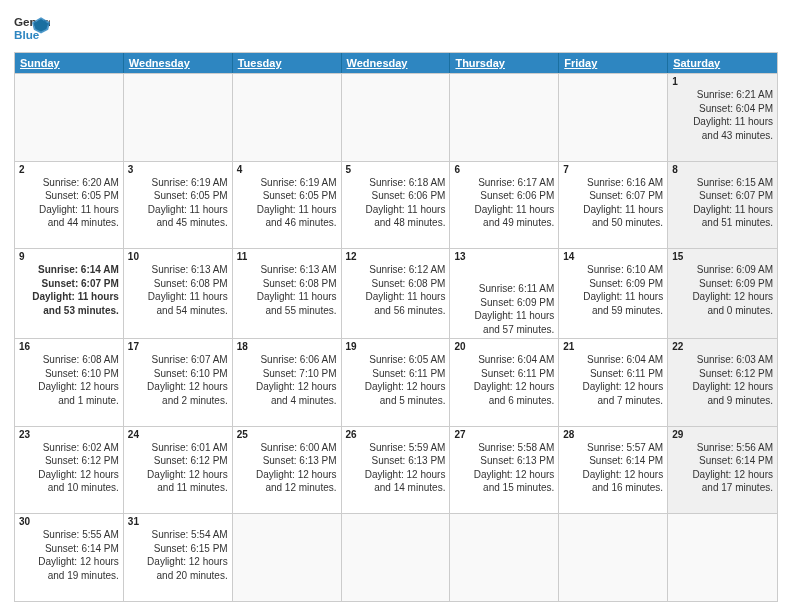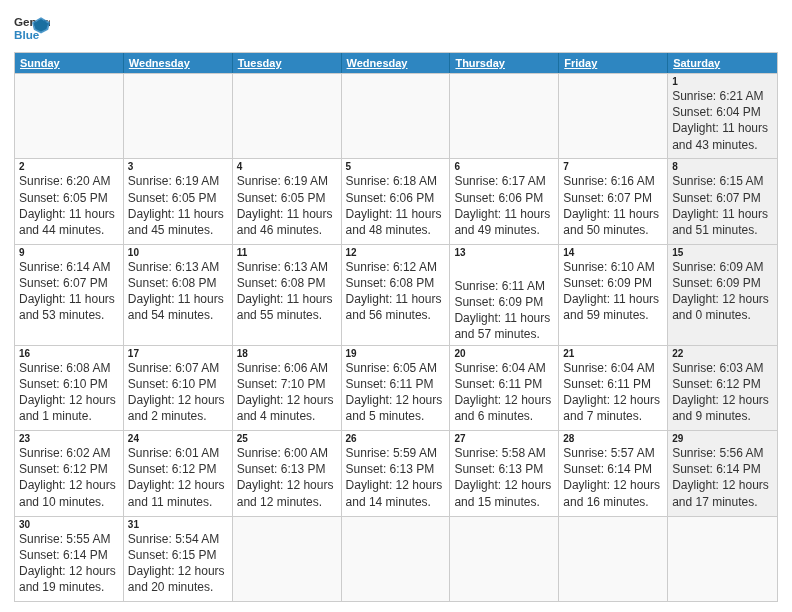--- a/index.html
+++ b/index.html
@@ -92,23 +92,24 @@
     .cal-cell.empty { background: #f9f9f9; }
     .cal-cell.shaded { background: #f0f0f0; }
     .day-num {
       font-size: 10px;
       font-weight: bold;
       color: #222;
       display: block;
       margin-bottom: 1px;
     }
     .day-info {
-      font-size: 12px;
+      font-size: 10px;
       color: #333;
       line-height: 1.35;
+      text-align: right;
     }
   </style>
 </head>
 <body>
 
 <div class="page">
   <div class="header">
     <div class="logo">
       <svg class="logo-icon" viewBox="0 0 40 40">
 
@@ -197,21 +198,21 @@
             <span class="day-num">8</span>
             <div class="day-info" style="white-space: pre-line;">Sunrise: 6:15 AM
 Sunset: 6:07 PM
 Daylight: 11 hours
 and 51 minutes.</div>
           </div>
         </div>
         <div class="cal-week">
           <div class="cal-cell">
             <span class="day-num">9</span>
-            <div class="day-info" style="white-space: pre-line;">Sunrise: 6:14 AM
+            <div class="day-info" style="white-space: pre-line; font-weight: bold;">Sunrise: 6:14 AM
 Sunset: 6:07 PM
 Daylight: 11 hours
 and 53 minutes.</div>
           </div>
           <div class="cal-cell">
             <span class="day-num">10</span>
             <div class="day-info" style="white-space: pre-line;">Sunrise: 6:13 AM
 Sunset: 6:08 PM
 Daylight: 11 hours
 and 54 minutes.</div>

